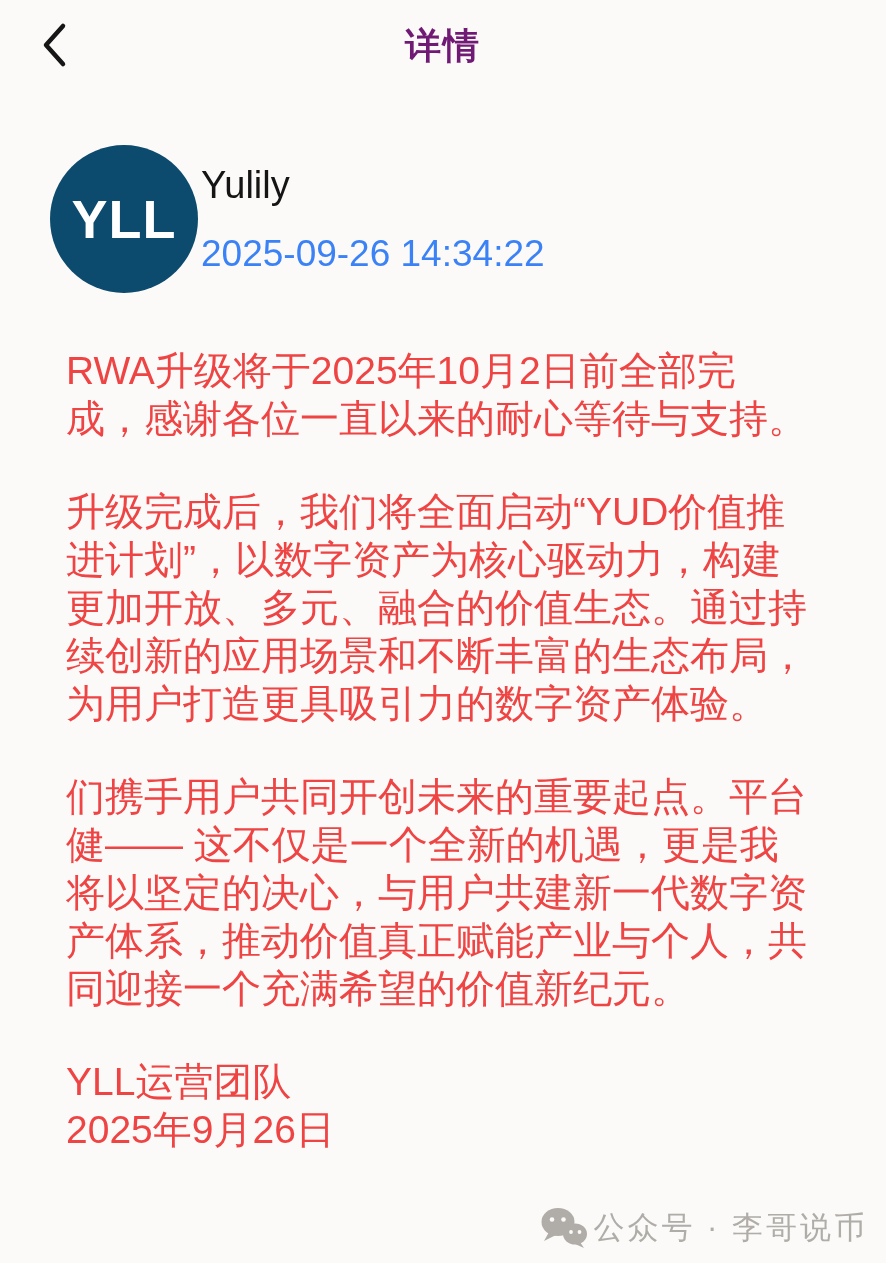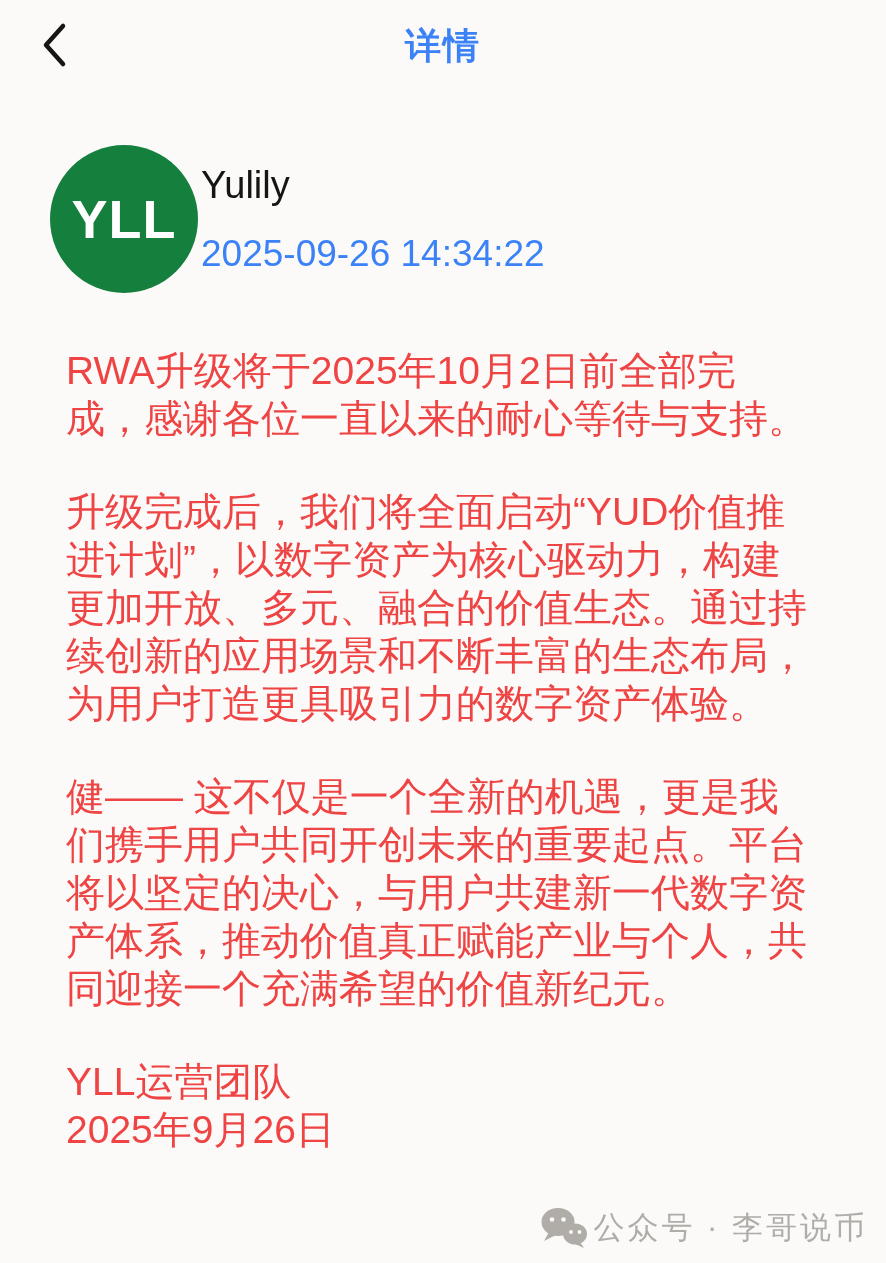--- a/index.html
+++ b/index.html
@@ -33,21 +33,21 @@
     cursor: pointer;
   }
   .page-title {
     position: absolute;
     left: 0;
     right: 0;
     top: 22px;
     text-align: center;
     font-size: 36px;
     font-weight: 700;
-    color: #3b82f6;
+    color: #701a75;
     letter-spacing: 2px;
   }
   
   .profile {
     display: flex;
     align-items: center;
     margin: 53px 0 0 50px;
   }
   .avatar {
     width: 148px;
@@ -117,21 +117,21 @@
       <span>
         <svg width="28" height="48" viewBox="0 0 28 48">
           <polyline points="23,5 6,24 23,43" fill="none" stroke="#161616" stroke-width="4.5" stroke-linecap="round" stroke-linejoin="round"></polyline>
         </svg>
       </span>
     </button>
     <div class="page-title">详情</div>
   </div>
 
   <div class="profile">
-    <div class="avatar" style="background: #15803d;">
+    <div class="avatar" style="background: #0c4a6e;">
       <span>YLL</span>
     </div>
     <div class="profile-info">
       <div class="author-name">Yulily</div>
       <div class="post-time">2025-09-26 14:34:22</div>
     </div>
   </div>
 
   <div class="body-text">
 
@@ -140,22 +140,22 @@
         <div class="line">成，感谢各位一直以来的耐心等待与支持。</div>
       </div>
       <div class="paragraph">
         <div class="line">升级完成后，我们将全面启动“YUD价值推</div>
         <div class="line">进计划”，以数字资产为核心驱动力，构建</div>
         <div class="line">更加开放、多元、融合的价值生态。通过持</div>
         <div class="line">续创新的应用场景和不断丰富的生态布局，</div>
         <div class="line">为用户打造更具吸引力的数字资产体验。</div>
       </div>
       <div class="paragraph">
+        <div class="line">们携手用户共同开创未来的重要起点。平台</div>
         <div class="line">健—— 这不仅是一个全新的机遇，更是我</div>
-        <div class="line">们携手用户共同开创未来的重要起点。平台</div>
         <div class="line">将以坚定的决心，与用户共建新一代数字资</div>
         <div class="line">产体系，推动价值真正赋能产业与个人，共</div>
         <div class="line">同迎接一个充满希望的价值新纪元。</div>
       </div>
       <div class="signature">
         <div class="line">YLL运营团队</div>
         <div class="line">2025年9月26日</div>
       </div>
   </div>
 

